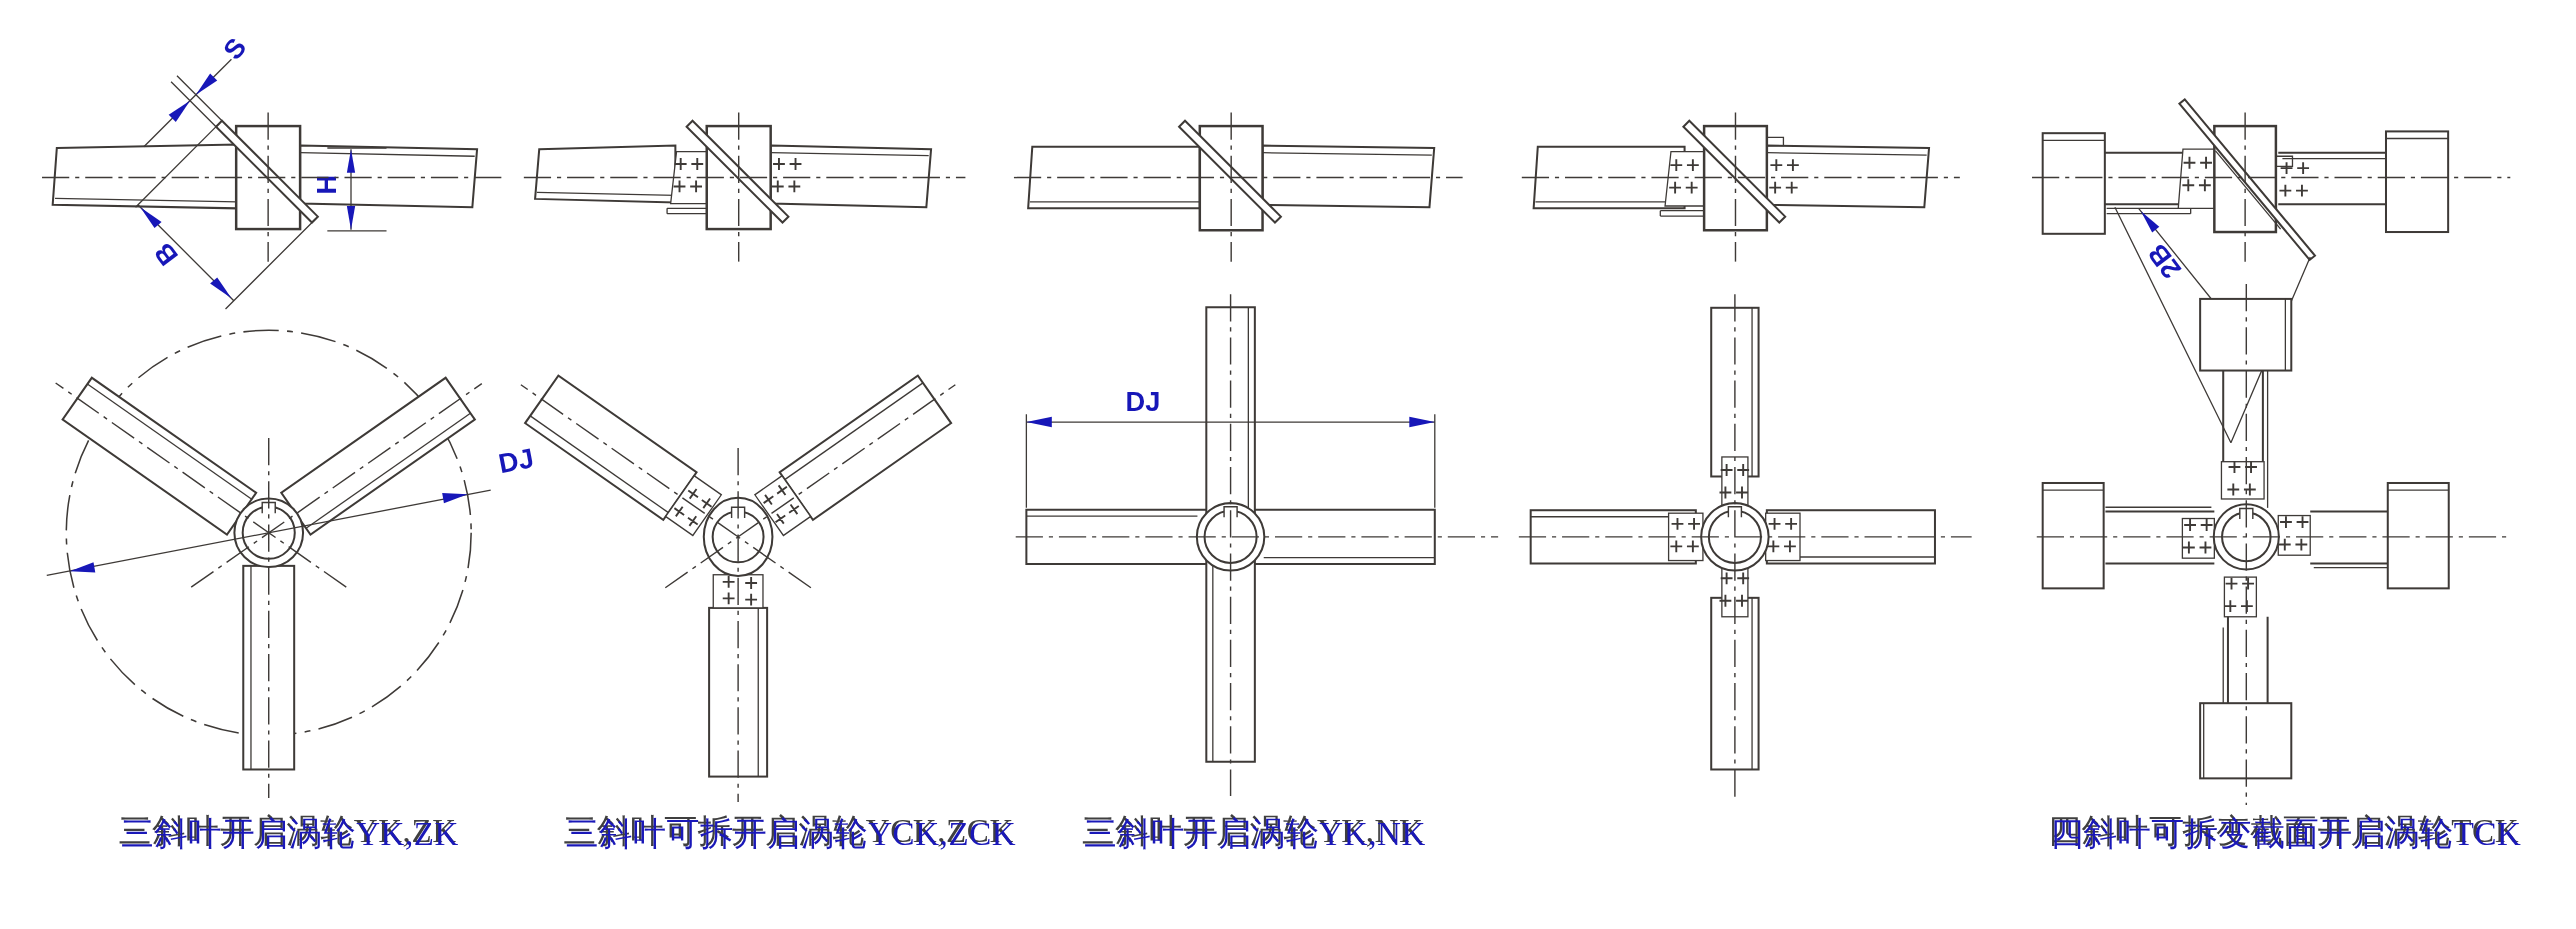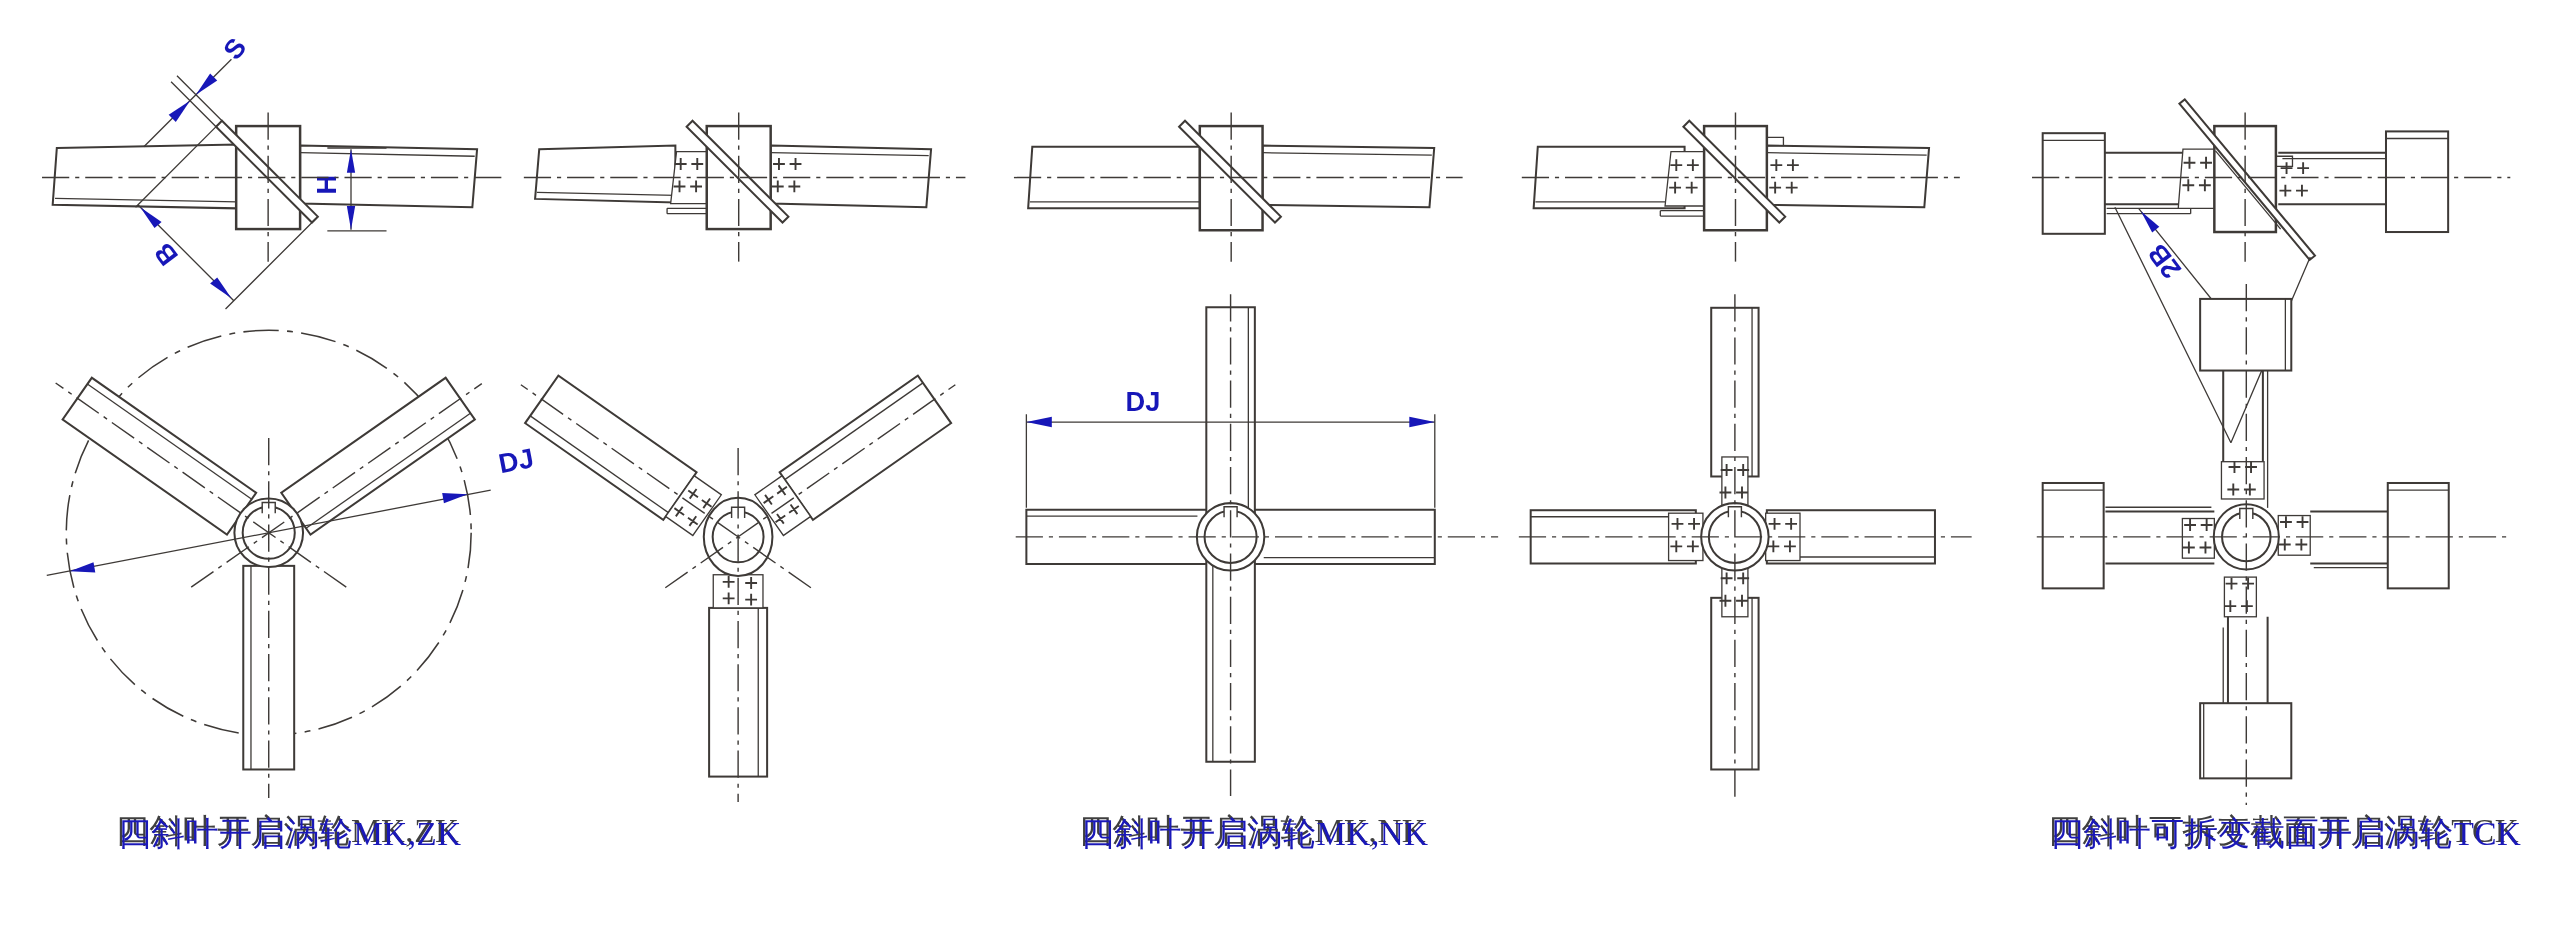--- a/index.html
+++ b/index.html
@@ -242,17 +242,18 @@
       <rect class="s w" x="3716" y="1188" width="154" height="127"></rect>
       <path class="s t" d="M3722 1188 V1315"></path>
       <circle class="s w" cx="3794" cy="907" r="55"></circle>
       <circle class="s w" cx="3794" cy="907" r="41"></circle>
       <use href="#key" transform="translate(3794,867)"></use>
       <path class="cl" d="M3440 907 H4240 M3794 480 V1400"></path>
     </g>
   </g>
 </svg>
 
-<div class="caption" style="left:290px">四斜叶开启涡轮MK,ZK</div>
-<div class="caption" style="left:1255px">四斜叶开启涡轮MK,NK</div>
+<div class="caption" style="left:290px">三斜叶开启涡轮YK,ZK</div>
+<div class="caption" style="left:791px">三斜叶可拆开启涡轮YCK,ZCK</div>
+<div class="caption" style="left:1255px">三斜叶开启涡轮YK,NK</div>
 <div class="caption" style="left:2286px">四斜叶可拆变截面开启涡轮TCK</div>
 </div>
 
 
 </body></html>

